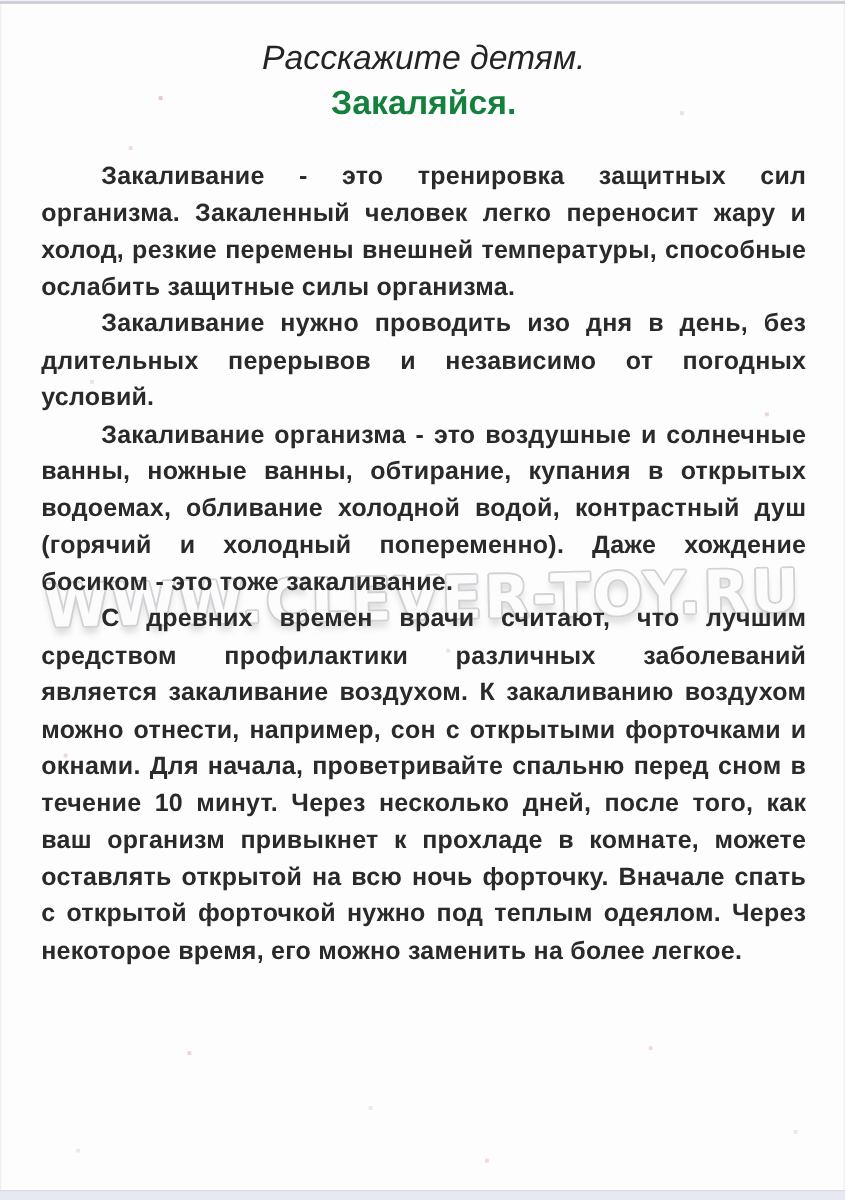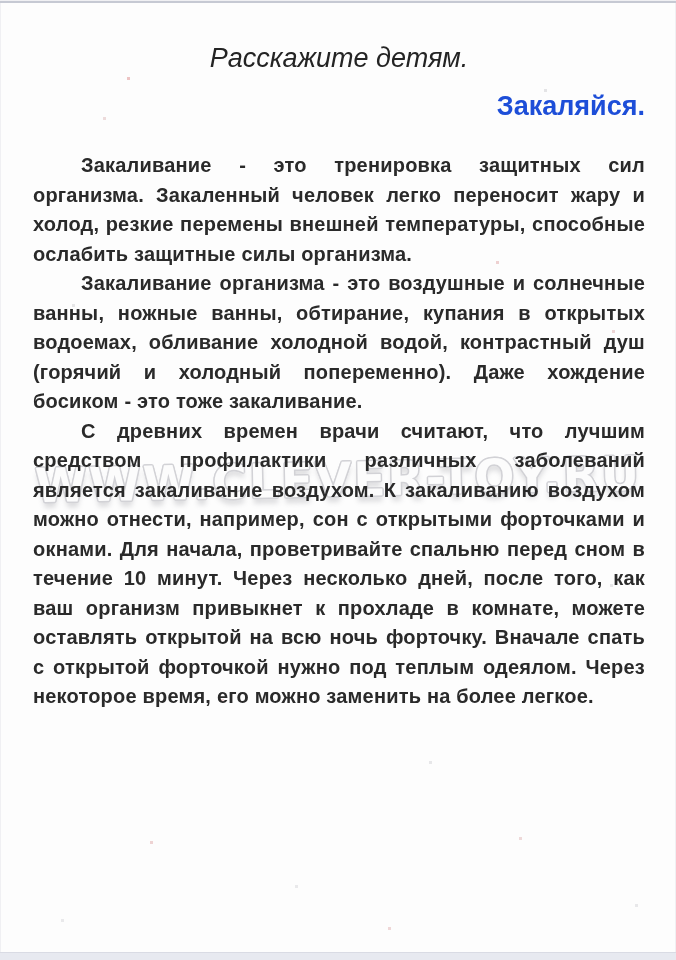--- a/index.html
+++ b/index.html
@@ -63,36 +63,36 @@
       1px 1px 0 #d2d2d6, -1px 1px 0 #d2d2d6,
       1px -1px 0 #d2d2d6, -1px -1px 0 #d2d2d6,
       0 6px 5px rgba(110, 110, 120, 0.22);
   }
   .content {
     position: absolute;
     left: 33px; right: 31px; top: 26px;
     z-index: 1;
   }
   .title-line1 {
-    margin: 16px;
+    margin: 4px;
     text-align: center;
     font-style: italic;
     font-weight: 400;
     font-size: 27px;
     line-height: 32px;
     color: #242424;
   }
   .title-line2 {
     margin: 3px 0 0 0;
-    text-align: right;
+    text-align: center;
     font-style: normal;
     font-weight: 700;
     font-size: 27px;
     line-height: 32px;
-    color: #1d4ed8;
+    color: #15803d;
   }
   .body-text {
     margin-top: 29px;
     font-size: 20px;
     line-height: 29.5px;
     letter-spacing: 0.2px;
     text-align: justify;
     font-weight: bold;
   }
   .body-text p {
@@ -112,20 +112,21 @@
 
   <div class="content">
 
     <header>
       <h1 class="title-line1">Расскажите детям.</h1>
       <h2 class="title-line2">Закаляйся.</h2>
     </header>
 
     <article class="body-text">
       <p>Закаливание - это тренировка защитных сил организма. Закаленный человек легко переносит жару и холод, резкие перемены внешней температуры, способные ослабить защитные силы организма.</p>
+      <p>Закаливание нужно проводить изо дня в день, без длительных перерывов и независимо от погодных условий.</p>
       <p>Закаливание организма - это воздушные и солнечные ванны, ножные ванны, обтирание, купания в открытых водоемах, обливание холодной водой, контрастный душ (горячий и холодный попеременно). Даже хождение босиком - это тоже закаливание.</p>
       <p>С древних времен врачи считают, что лучшим средством профилактики различных заболеваний является закаливание воздухом. К закаливанию воздухом можно отнести, например, сон с открытыми форточками и окнами. Для начала, проветривайте спальню перед сном в течение 10 минут. Через несколько дней, после того, как ваш организм привыкнет к прохладе в комнате, можете оставлять открытой на всю ночь форточку. Вначале спать с открытой форточкой нужно под теплым одеялом. Через некоторое время, его можно заменить на более легкое.</p>
     </article>
 
   </div>
 
   <div class="edge-bottom"></div>
 </div>
 
 </body></html>

